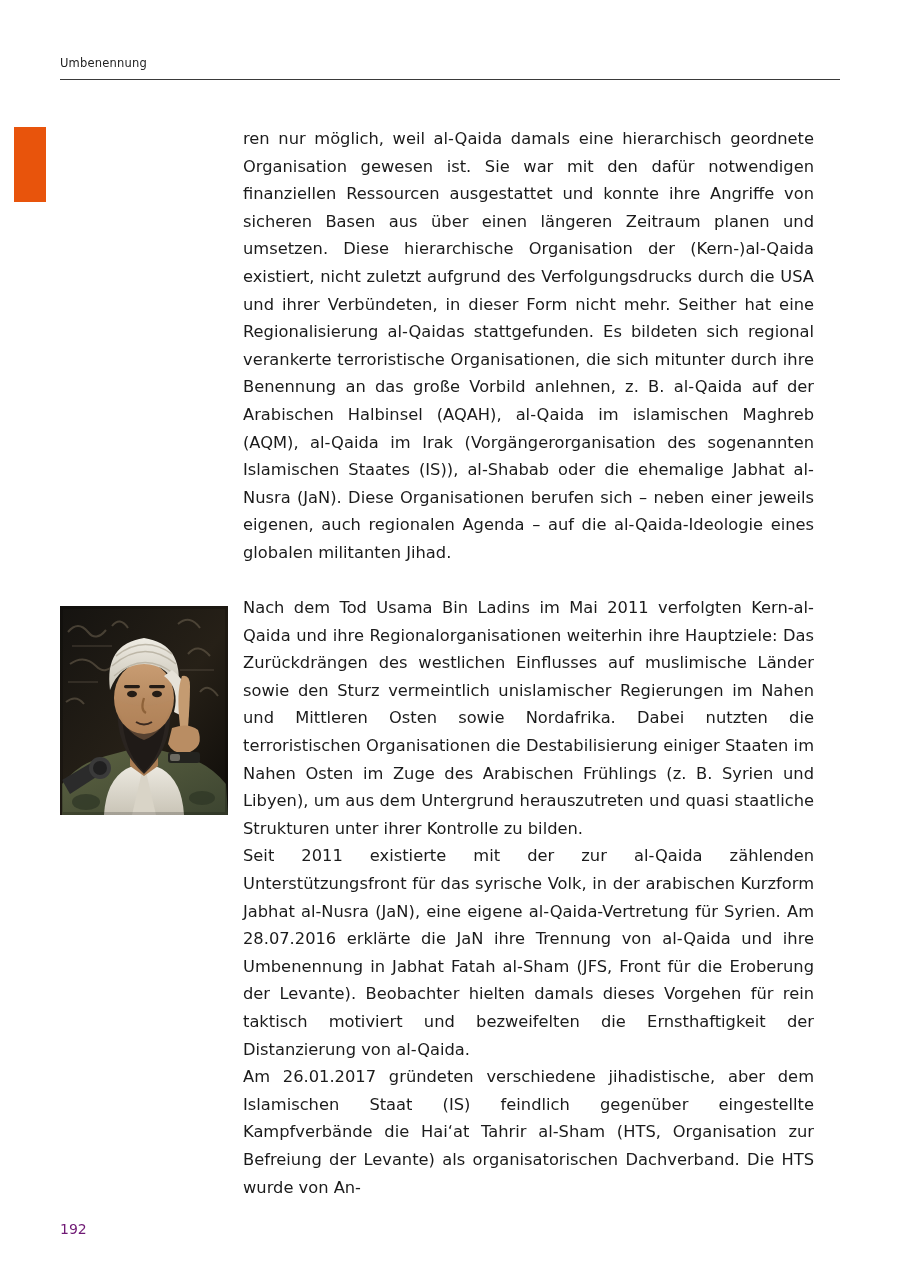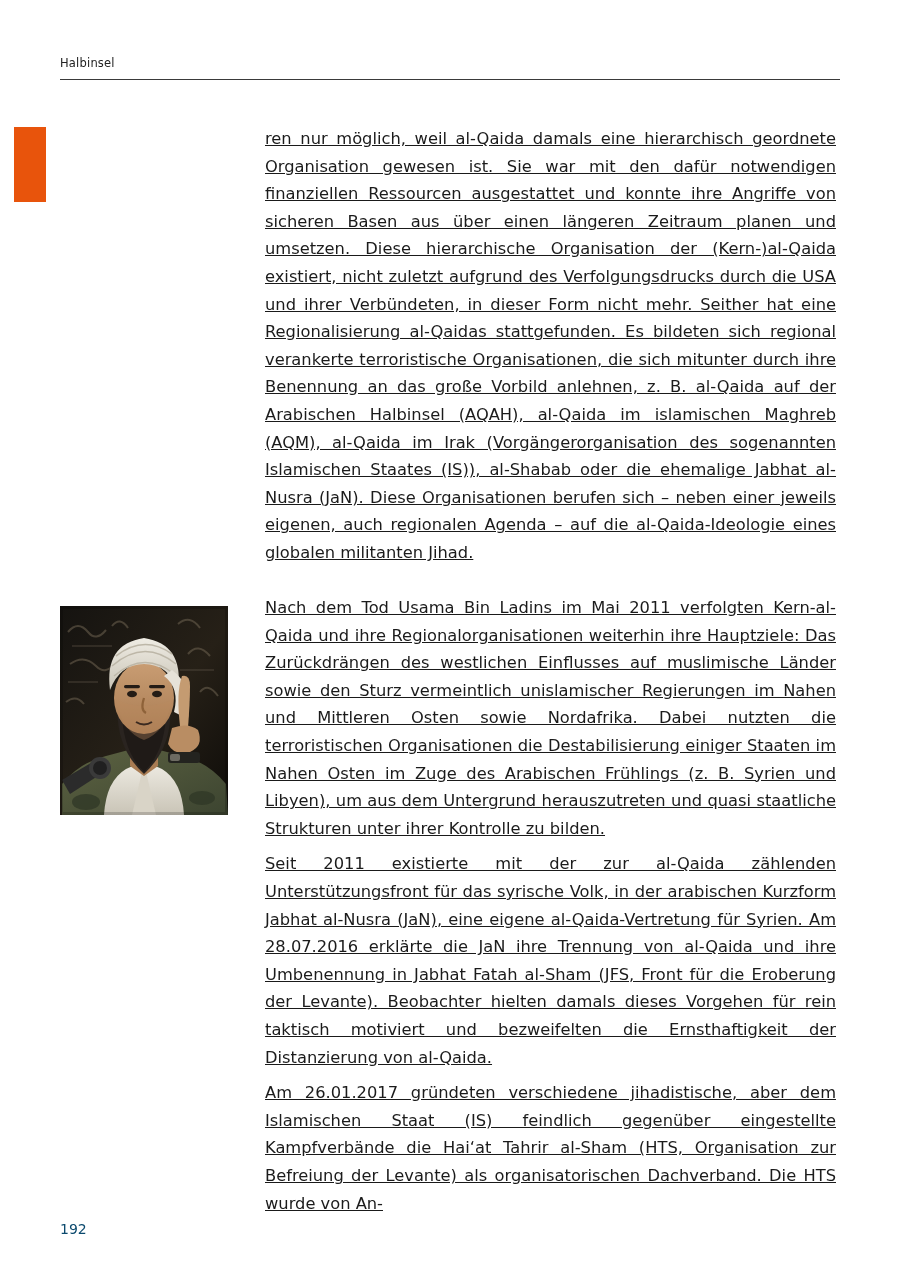--- a/index.html
+++ b/index.html
@@ -45,36 +45,35 @@
     left: 14px;
     top: 127px;
     width: 32px;
     height: 75px;
     background: #e8540c;
   }
 
   
   .text-col {
     position: absolute;
-    left: 265px;
+    left: 243px;
     top: 125px;
     width: 571px;
-    text-decoration: underline;
   }
   .para {
     font-size: 16.3px;
     line-height: 27.6px;
     text-align: justify;
     text-justify: inter-word;
     margin: 0;
     hyphens: manual;
     color: #1b1b1b;
   }
   .para + .para {
-    margin-top: 8px;
+    margin-top: 0px;
   }
   .gap {
     height: 27.6px;
   }
 
   
   .photo {
     position: absolute;
     left: 60px;
     top: 606px;
@@ -86,29 +85,29 @@
   .photo svg {
     display: block;
   }
 
   
   .folio {
     position: absolute;
     left: 60px;
     top: 1221px;
     font-size: 14px;
-    color: #0c4a6e;
+    color: #701a75;
   }
 </style>
 </head>
 <body>
 
 <div class="page">
 
-  <div class="header-label">Halbinsel</div>
+  <div class="header-label">Umbenennung</div>
 
   <div class="header-rule"></div>
 
   <div class="edge-tab"></div>
 
   <div class="photo">
     <svg width="168" height="209" viewBox="0 0 168 209" xmlns="http://www.w3.org/2000/svg">
       <defs>
         <linearGradient id="bg" x1="0" y1="0" x2="1" y2="1">
           <stop offset="0%" stop-color="#151310"></stop>

